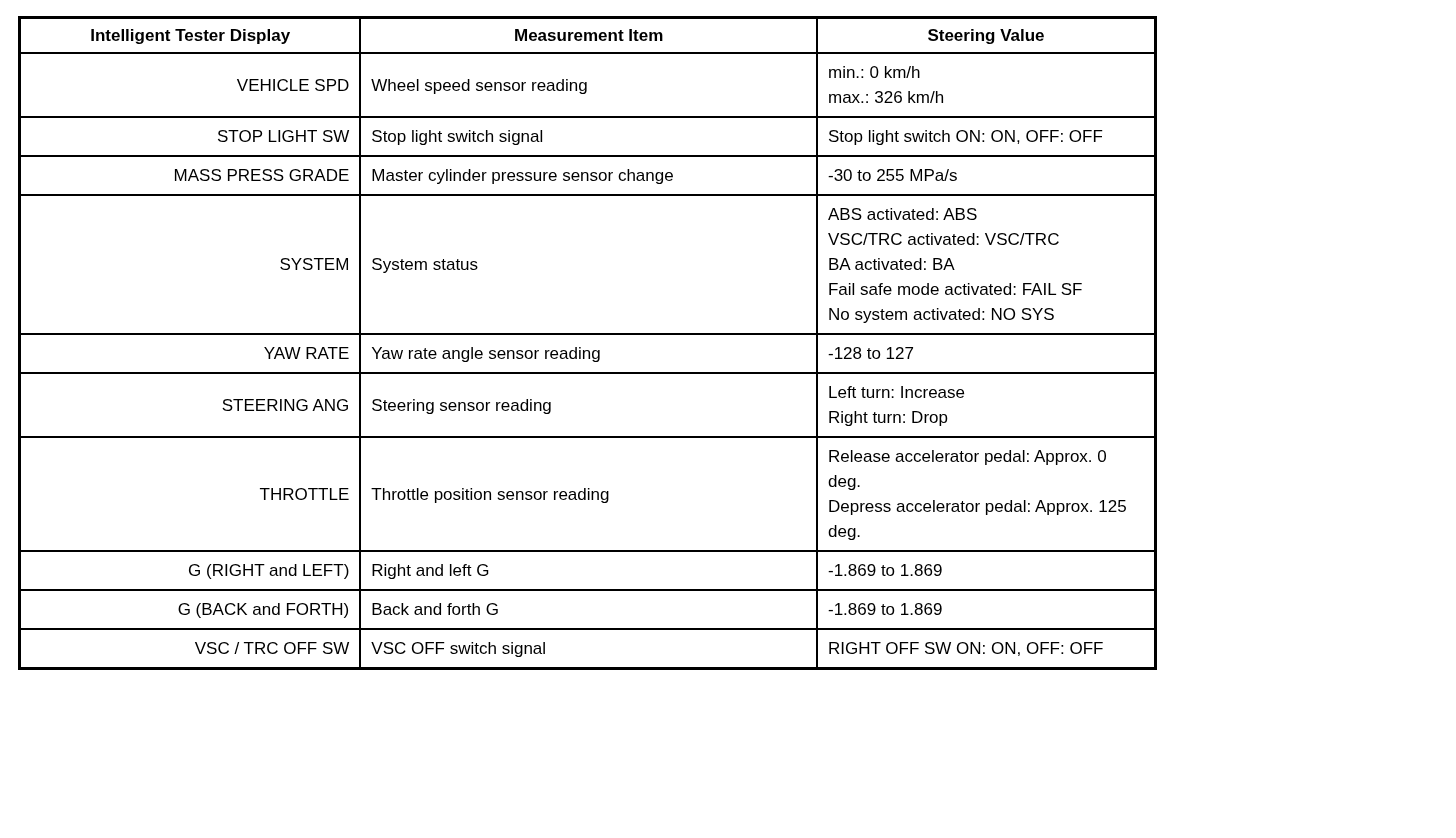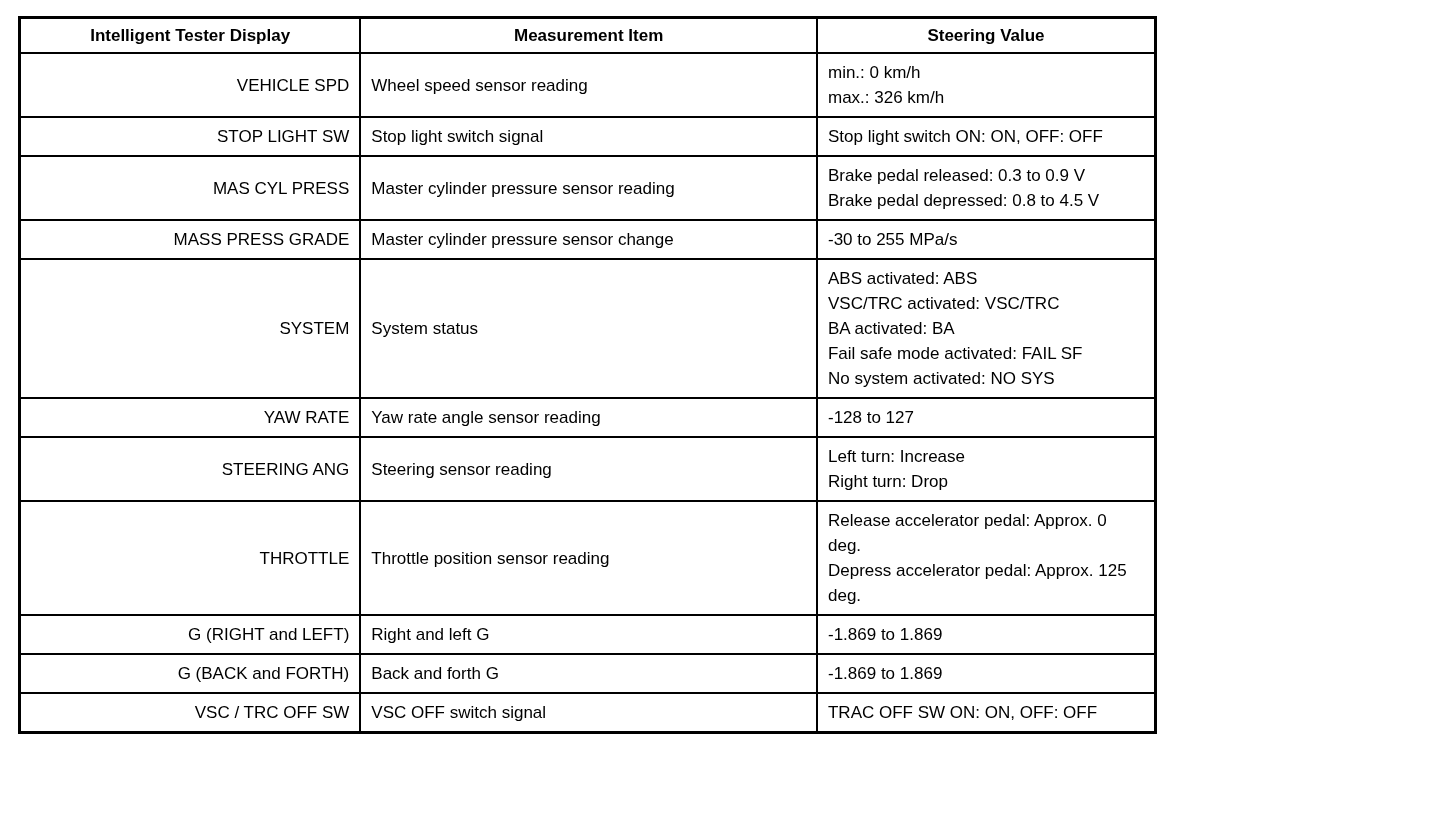--- a/index.html
+++ b/index.html
@@ -71,26 +71,20 @@
         <td class="col-item">Wheel speed sensor reading</td>
         <td class="col-ref">min.: 0 km/h
 max.: 326 km/h</td>
       </tr>
       <tr>
         <td class="col-display">STOP LIGHT SW</td>
         <td class="col-item">Stop light switch signal</td>
         <td class="col-ref">Stop light switch ON: ON, OFF: OFF</td>
       </tr>
       <tr>
-        <td class="col-display">MAS CYL PRESS</td>
-        <td class="col-item">Master cylinder pressure sensor reading</td>
-        <td class="col-ref">Brake pedal released: 0.3 to 0.9 V
-Brake pedal depressed: 0.8 to 4.5 V</td>
-      </tr>
-      <tr>
         <td class="col-display">MASS PRESS GRADE</td>
         <td class="col-item">Master cylinder pressure sensor change</td>
         <td class="col-ref">-30 to 255 MPa/s</td>
       </tr>
       <tr>
         <td class="col-display">SYSTEM</td>
         <td class="col-item">System status</td>
         <td class="col-ref">ABS activated: ABS
 VSC/TRC activated: VSC/TRC
 BA activated: BA
@@ -120,17 +114,17 @@
         <td class="col-ref">-1.869 to 1.869</td>
       </tr>
       <tr>
         <td class="col-display">G (BACK and FORTH)</td>
         <td class="col-item">Back and forth G</td>
         <td class="col-ref">-1.869 to 1.869</td>
       </tr>
       <tr>
         <td class="col-display">VSC / TRC OFF SW</td>
         <td class="col-item">VSC OFF switch signal</td>
-        <td class="col-ref">TRAC OFF SW ON: ON, OFF: OFF</td>
+        <td class="col-ref">RIGHT OFF SW ON: ON, OFF: OFF</td>
       </tr>
     </tbody>
   </table>
 </div>
 
 </body></html>

